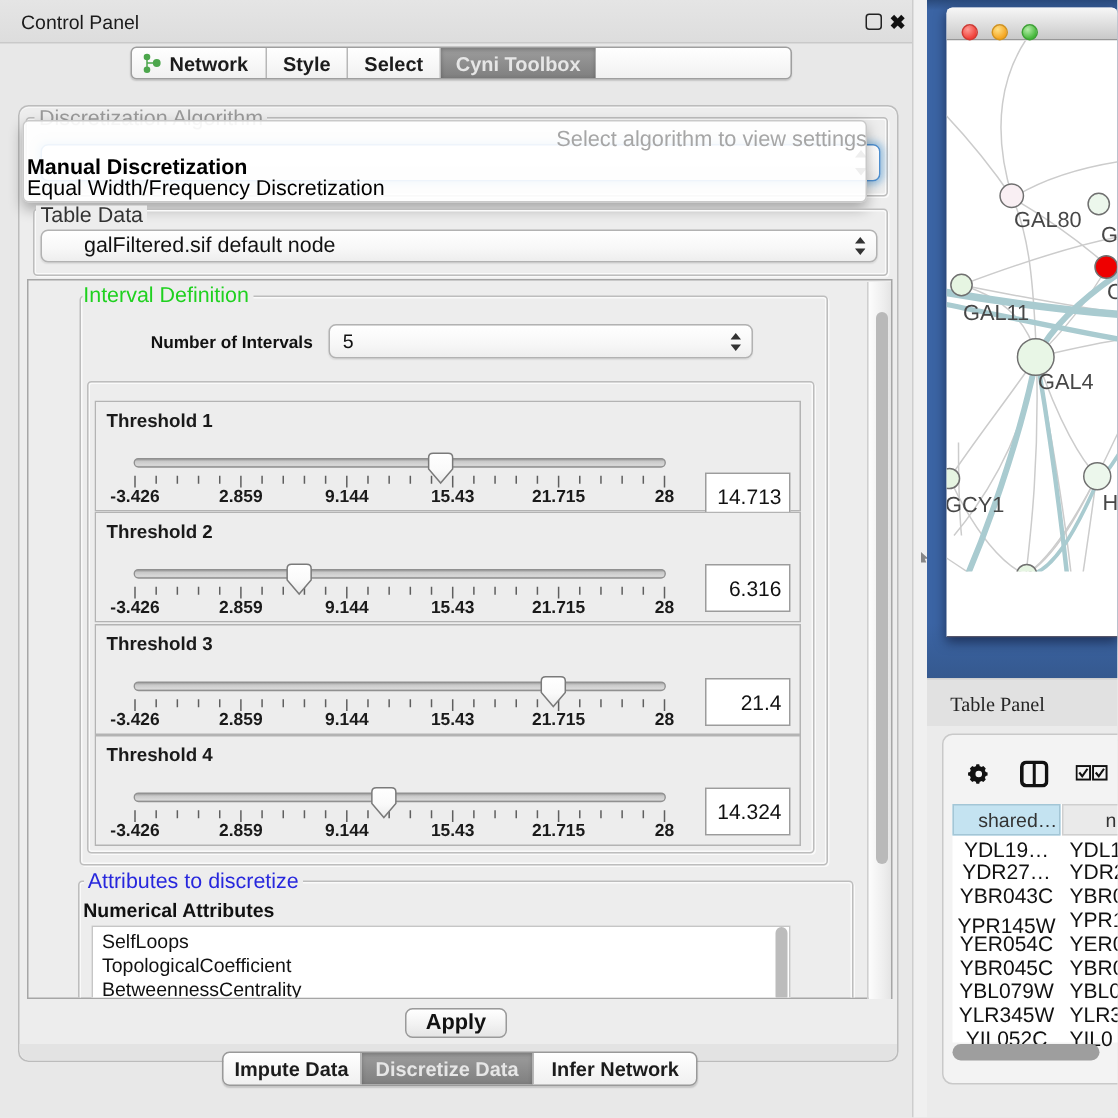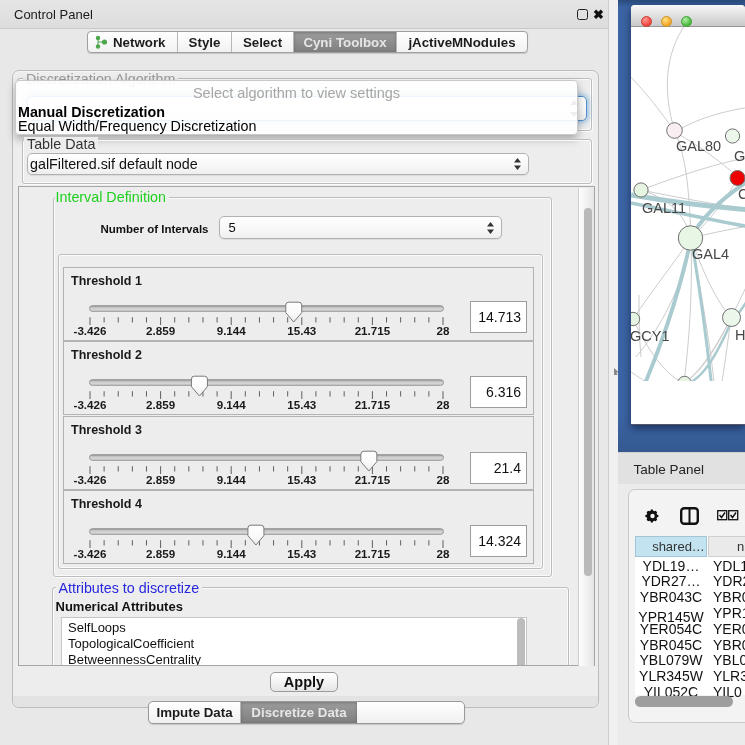--- a/index.html
+++ b/index.html
@@ -51,21 +51,21 @@
 #divider { left:608px; top:0; width:10px; height:745px; background:#f0f0f0;
   border-left:1px solid #cdcdcd; }
 #bluebg { left:618px; top:0; width:127px; height:452px; background:linear-gradient(180deg,#2a4a7c 0,#3b64a4 7px,#3b64a4 92%,#35598f 100%); }
 #netwin { left:631px; top:5px; width:114px; height:420px; background:#fff;
   border-radius:4px 4px 0 0; border-bottom:1.5px solid #56566a; box-shadow:0 3px 8px rgba(0,0,20,0.5); }
 #nettitle { left:0; top:0; width:114px; height:22px;
   background:linear-gradient(#f7f7f7,#c9c9c9); border-bottom:1px solid #979797;
   border-radius:4px 4px 0 0; }
 .tl { position:absolute; top:11px; width:11px; height:11px; border-radius:50%; }
 #tablebar { left:618px; top:452px; width:127px; height:42px; background:#e1e1e1;
-  border-top:1px solid #d0d0d0; border-bottom:1px solid #d6d6d6; }
+  border-top:1px solid #d0d0d0; border-bottom:1px solid #d6d6d6;font-family:Liberation Serif, serif; }
 #tablebartxt { left:15.5px; top:9px; font-size:13.5px; color:#242424; }
 #tablearea { left:618px; top:484px; width:127px; height:261px; background:#ebebeb; }
 #tablecard { left:628px; top:489px; width:130px; height:234px; background:#f3f3f3;
   border:1px solid #c9c9c9; border-radius:7px; }
 #tbl { left:6px; top:46px; width:124px; height:159px; background:#fff; }
 .hdr { position:absolute; top:0; height:21px; font-size:13px; color:#333;
   display:flex; align-items:center; justify-content:center; }
 .row1 { position:absolute; left:0; width:72px; text-align:center; font-size:14px; color:#111; }
 .row2 { position:absolute; left:78px; font-size:14px; color:#111; }
 #hsb { left:0px; top:160px; width:98px; height:11px; background:#9e9e9e; border-radius:5.5px; }
@@ -79,40 +79,39 @@
 <div class="abs" id="tabbar">
   <div class="seg" style="width:90px;justify-content:flex-start;padding-left:7px"><svg width="13" height="15" viewBox="0 0 13 15" style="margin-right:5px">
         <circle cx="3" cy="3" r="2.2" fill="#4ca64c"></circle>
         <circle cx="3" cy="11.5" r="2.2" fill="#4ca64c"></circle>
         <circle cx="9.5" cy="7" r="2.6" fill="#4ca64c"></circle>
         <path d="M3,3 L3,11.5 M3,7 L9.5,7" stroke="#4ca64c" stroke-width="1"></path>
       </svg>Network</div>
   <div class="seg" style="width:54px">Style</div>
   <div class="seg" style="width:62px">Select</div>
   <div class="seg dark" style="width:103px">Cyni Toolbox</div>
-  <div class="seg" style="width:130px">jActiveMNodules</div>
 </div>
 
 <div class="abs" id="mainpanel"></div>
 
 <div class="abs groupbox" style="left:17px;top:78px;width:575px;height:53px"></div>
 <div class="abs gblabel" style="left:23px;top:72px;color:#9a9a9a">Discretization Algorithm</div>
 <div class="abs combo" style="left:27px;top:96px;width:560px;height:25px;border-color:#4f90d0;box-shadow:0 0 5px 2px rgba(90,159,212,0.55)"></div>
 <svg class="abs" style="left:570px;top:100px" width="8" height="17">
     <path d="M4,0 L8,5 L0,5 Z M4,17 L8,12 L0,12 Z" fill="#555"></path>
   </svg>
 
 <div class="abs" id="popup"></div>
-<div class="abs" style="left:15px;top:84.5px;width:563px;text-align:center;font-size:14.5px;color:#a6a6a6">Select algorithm to view settings</div>
+<div class="abs" style="left:15px;top:84.5px;width:563px;text-align:right;font-size:14.5px;color:#a6a6a6">Select algorithm to view settings</div>
 <div class="abs" style="left:18px;top:103.5px;font-size:14.3px;font-weight:bold;color:#000">Manual Discretization</div>
 <div class="abs" style="left:18px;top:117.5px;font-size:14.3px;color:#000">Equal Width/Frequency Discretization</div>
 
 <div class="abs groupbox" style="left:22px;top:139px;width:570px;height:45px"></div>
 <div class="abs gblabel" style="left:24px;top:136.5px;color:#333">Table Data</div>
-<div class="abs combo" style="left:27px;top:153px;width:502px;height:22px;line-height:21px;padding-left:2px;font-size:14.3px">galFiltered.sif default node
+<div class="abs combo" style="left:27px;top:153px;width:558px;height:22px;line-height:21px;padding-left:28px;font-size:14.3px">galFiltered.sif default node
   <svg class="arrows" viewBox="0 0 7 12">
       <path d="M3.5,0 L7,4.4 L0,4.4 Z M3.5,12 L7,7.6 L0,7.6 Z" fill="#333"></path>
     </svg>
 </div>
 
 <div class="abs" id="scrollpane"></div>
 <div class="abs" id="vsbtrack">
     <div class="abs" id="vsbthumb"></div>
   </div>
 
@@ -149,21 +148,21 @@
       <text x="27.0" y="67.5" font-size="11.6" font-weight="bold" fill="#1a1a1a" text-anchor="middle">-3.426</text>
       <text x="97.6" y="67.5" font-size="11.6" font-weight="bold" fill="#1a1a1a" text-anchor="middle">2.859</text>
       <text x="168.2" y="67.5" font-size="11.6" font-weight="bold" fill="#1a1a1a" text-anchor="middle">9.144</text>
       <text x="238.8" y="67.5" font-size="11.6" font-weight="bold" fill="#1a1a1a" text-anchor="middle">15.43</text>
       <text x="309.4" y="67.5" font-size="11.6" font-weight="bold" fill="#1a1a1a" text-anchor="middle">21.715</text>
       <text x="380.0" y="67.5" font-size="11.6" font-weight="bold" fill="#1a1a1a" text-anchor="middle">28</text>
       <g transform="translate(230.75,34.2)">
         <path d="M-8,-2.2 Q-8,-5 -5,-5 L5,-5 Q8,-5 8,-2.2 L8,5.5 L0,14.8 L-8,5.5 Z" transform="translate(0,6)" fill="url(#thg)" stroke="#7a7a7a" stroke-width="1"></path>
       </g>
     </svg>
-    <div class="valbox" style="left:451px;top:114.0px">14.713</div>
+    <div class="valbox" style="left:451px;top:128px">14.713</div>
     <svg class="thp" style="left:44px;top:154.0px" width="471" height="74" viewBox="0 0 471 74">
       <rect x="0.5" y="0.5" width="470" height="73" fill="#ededed" stroke="#b3b3b3"></rect>
       <text x="8" y="17.5" font-size="12.5" font-weight="bold" fill="#1a1a1a">Threshold 2</text>
       <defs>
         <linearGradient id="tg" x1="0" y1="0" x2="0" y2="1">
           <stop offset="0" stop-color="#8f8f8f"></stop>
           <stop offset="0.35" stop-color="#c9c9c9"></stop>
           <stop offset="0.8" stop-color="#d9d9d9"></stop>
           <stop offset="1" stop-color="#bdbdbd"></stop>
         </linearGradient>
@@ -239,20 +238,21 @@
   <div class="abs" style="left:49px;top:433px;font-size:13px;color:#111;line-height:16px">SelfLoops<br>TopologicalCoefficient<br>BetweennessCentrality</div>
   <div class="abs" style="left:498px;top:431px;width:8px;height:50px;background:#bcbcbc;border-radius:4px"></div>
 </div>
 
 <div class="abs" id="applybtn">Apply</div>
 <div class="abs" style="left:13px;top:696px;width:585px;height:11px;background:#e3e3e3;border-radius:0 0 7px 7px"></div>
 
 <div class="abs" id="bottombar">
   <div class="seg" style="width:92px">Impute Data</div>
   <div class="seg dark" style="width:116px">Discretize Data</div>
+  <div class="seg" style="width:108px">Infer Network</div>
 </div>
 
 <div class="abs" id="divider"></div>
 <svg class="abs" style="left:613px;top:367px" width="7" height="9">
     <path d="M1,8 L1,1 L6,5.5 L3.5,5.5 L4.5,8 Z" fill="#888"></path>
   </svg>
 
 <div class="abs" id="bluebg"></div>
 <div class="abs" id="netwin">
   <div class="abs" id="nettitle"></div>

